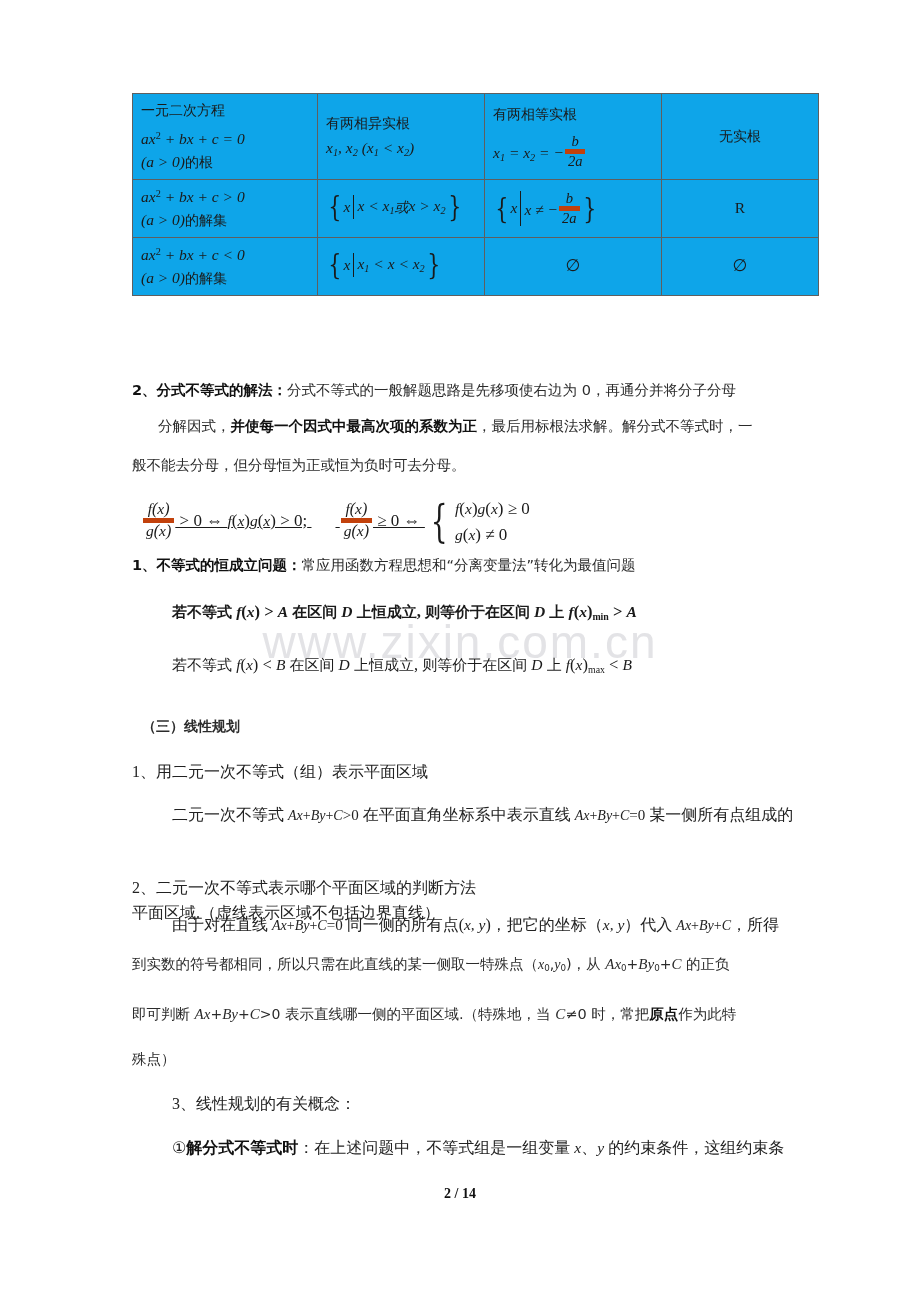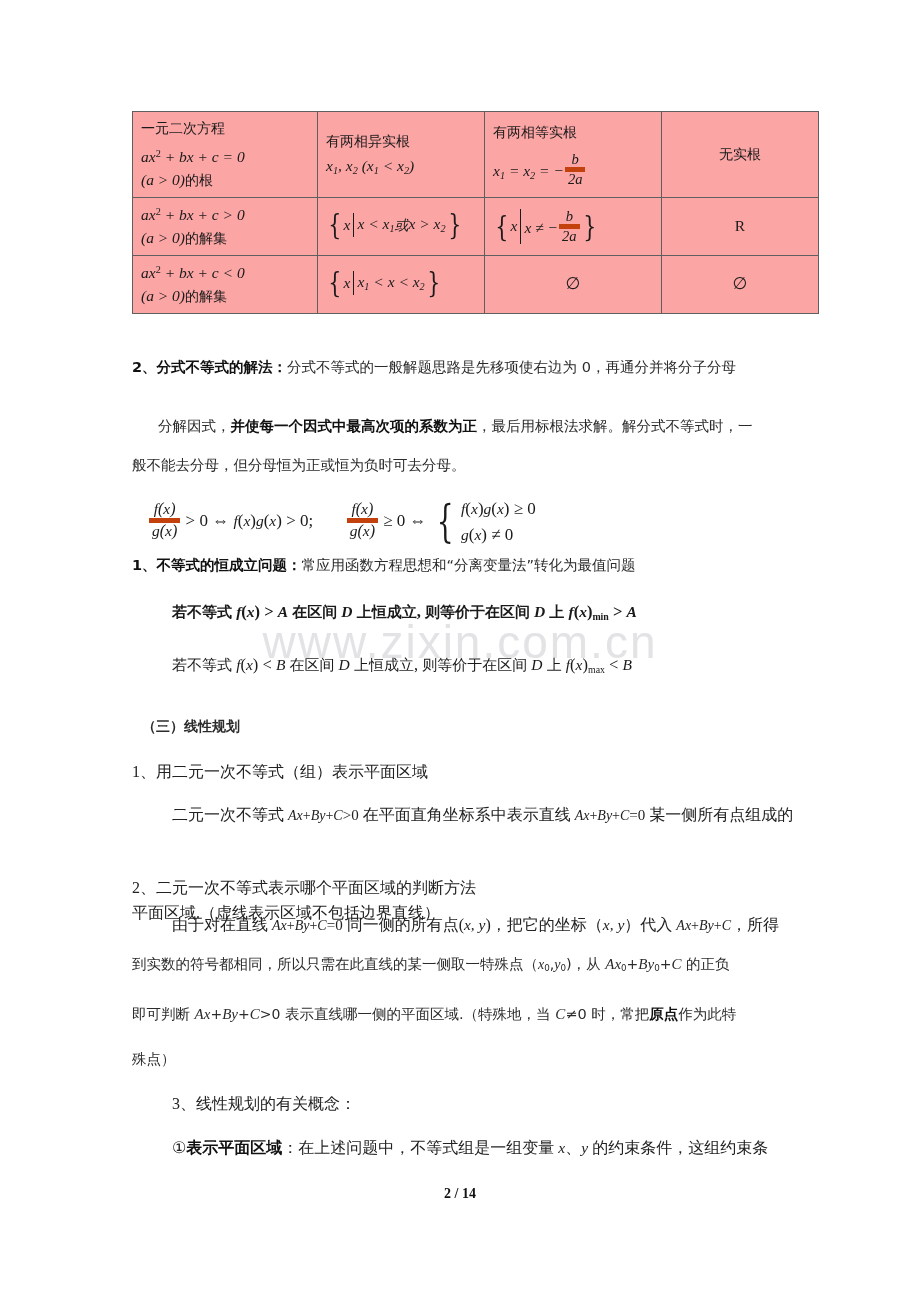--- a/index.html
+++ b/index.html
@@ -34,25 +34,25 @@
     z-index: 0;
     pointer-events: none;
     user-select: none;
     white-space: nowrap;
   }
 
   
   table.qtable {
     position: absolute;
     left: 132px;
-    top: 111px;
+    top: 93px;
     width: 618px;
     border-collapse: collapse;
     table-layout: fixed;
-    background: #fca5a5;
+    background: #0ea5e9;
     z-index: 2;
   }
   table.qtable td {
     border: 1px solid #5f5f5f;
     padding: 6px 8px;
     vertical-align: middle;
     font-size: 14.5px;
     line-height: 1.45;
   }
   table.qtable td.c0 { width: 168px; }
@@ -230,29 +230,29 @@
       <td class="c2" style="text-align:center;">
         <span class="mth upr" style="font-size:17px;">∅</span>
       </td>
       <td class="c3">
         <span class="mth upr" style="font-size:17px;">∅</span>
       </td>
     </tr>
   </tbody>
     </table>
 
-  <div class="para" style="left:132px; top:358px;">
+  <div class="para" style="left:132px; top:381px;">
     <span class="b">2、分式不等式的解法</span><span class="b">：</span><span>分式不等式的一般解题思路是先移项使右边为 0，再通分并将分子分母</span>
   </div>
   <div class="para" style="left:158px; top:417px;">
     <span>分解因式，</span><span class="b">并使每一个因式中最高次项的系数为正</span><span>，最后用标根法求解。解分式不等式时，一</span>
   </div>
   <div class="para" style="left:132px; top:456px;">般不能去分母，但分母恒为正或恒为负时可去分母。</div>
 
-  <div class="mline" style="left:148px; top:496px;">
+  <div class="mline" style="left:142px; top:496px;text-decoration:underline;">
     <span><span class="frac" style="vertical-align:-0.55em;"><span class="num"><span class="mth">f</span>(<span class="mth">x</span>)</span><span class="den"><span class="mth">g</span>(<span class="mth">x</span>)</span></span> &gt; 0 ⇔ <span class="mth">f</span>(<span class="mth">x</span>)<span class="mth">g</span>(<span class="mth">x</span>) &gt; 0;</span>
     <span style="display:inline-block;width:24px;"></span>
     <span><span class="frac" style="vertical-align:-0.55em;"><span class="num"><span class="mth">f</span>(<span class="mth">x</span>)</span><span class="den"><span class="mth">g</span>(<span class="mth">x</span>)</span></span> ≥ 0 ⇔ <span class="cases">
           <span class="cbrace">{</span>
           <span class="clines">
             <span style="display:block;"><span class="mth">f</span>(<span class="mth">x</span>)<span class="mth">g</span>(<span class="mth">x</span>) ≥ 0</span>
             <span style="display:block;"><span class="mth">g</span>(<span class="mth">x</span>) ≠ 0</span>
           </span>
         </span></span>
   </div>
@@ -279,18 +279,18 @@
   <div class="para serifcn" style="left:172px; top:915px;">由于对在直线 <span class="mth" style="font-size:14px;">Ax</span><span style="font-size:14px;">+</span><span class="mth" style="font-size:14px;">By</span><span style="font-size:14px;">+</span><span class="mth" style="font-size:14px;">C</span><span style="font-size:15px;">=0</span> 同一侧的所有点(<span class="mth">x, y</span>)，把它的坐标（<span class="mth">x, y</span>）代入 <span class="mth" style="font-size:14px;">Ax</span><span style="font-size:14px;">+</span><span class="mth" style="font-size:14px;">By</span><span style="font-size:14px;">+</span><span class="mth" style="font-size:14px;">C</span>，所得</div>
 
   <div class="para" style="left:132px; top:955px;">到实数的符号都相同，所以只需在此直线的某一侧取一特殊点（<span class="mth" style="font-size:14px;">x</span><sub class="rm" style="font-size:0.6em;">0</sub><span style="font-size:14px;">,</span><span class="mth" style="font-size:14px;">y</span><sub class="rm" style="font-size:0.6em;">0</sub>)，从 <span class="mth" style="font-size:15px;">Ax</span><sub class="rm" style="font-size:0.6em;">0</sub><span style="font-size:14px;">+</span><span class="mth" style="font-size:15px;">By</span><sub class="rm" style="font-size:0.6em;">0</sub><span style="font-size:14px;">+</span><span class="mth" style="font-size:15px;">C</span> 的正负</div>
 
   <div class="para" style="left:132px; top:1005px;">即可判断 <span class="mth" style="font-size:15px;">Ax</span><span style="font-size:14px;">+</span><span class="mth" style="font-size:15px;">By</span><span style="font-size:14px;">+</span><span class="mth" style="font-size:15px;">C</span><span style="font-size:14px;">&gt;0</span> 表示直线哪一侧的平面区域.（特殊地，当 <span class="mth" style="font-size:15px;">C</span>≠0 时，常把<span class="b">原点</span>作为此特</div>
   <div class="para" style="left:132px; top:1050px;">殊点）</div>
 
   <div class="para serifcn" style="left:172px; top:1094px;">3、线性规划的有关概念：</div>
 
   <div class="para serifcn" style="left:172px; top:1138px;">
-    <span>①</span><span class="b">表示平面区域</span><span>：</span>在上述问题中，不等式组是一组变量 <span class="mth">x</span>、<span class="mth">y</span> 的约束条件，这组约束条
+    <span>①</span><span class="b">解分式不等式时</span><span>：</span>在上述问题中，不等式组是一组变量 <span class="mth">x</span>、<span class="mth">y</span> 的约束条件，这组约束条
   </div>
 
   <div class="pg-num">2 / 14</div>
 
 </div>
 
 </body></html>

